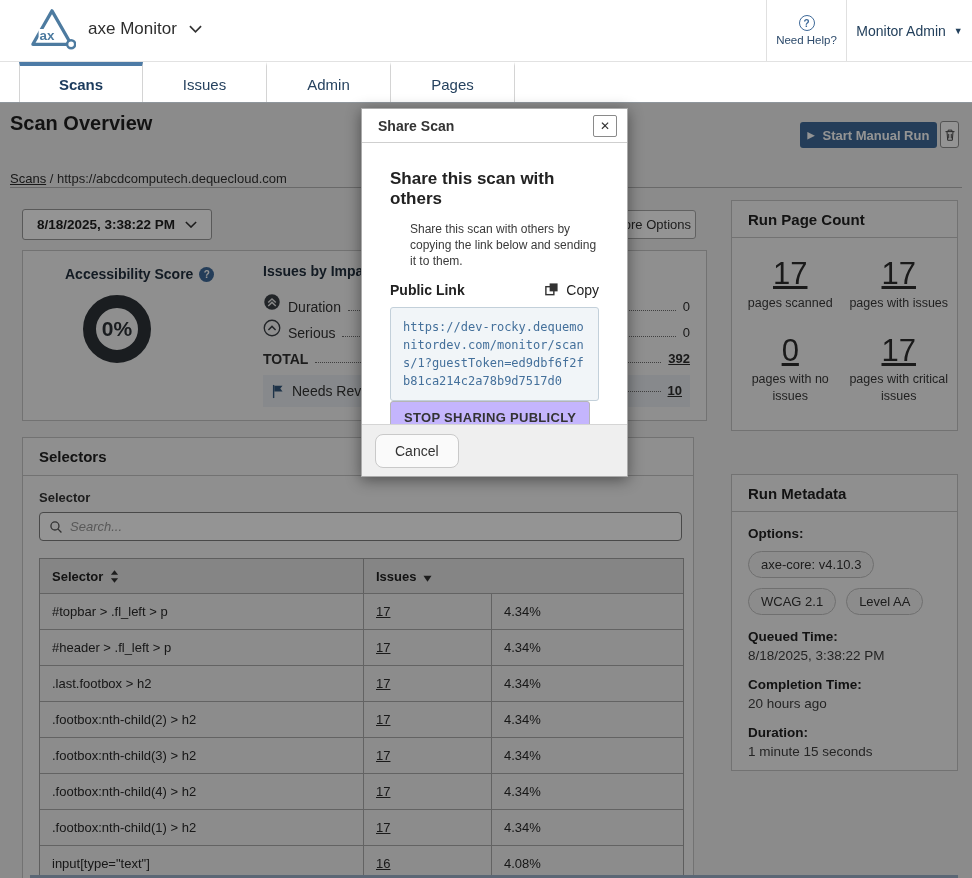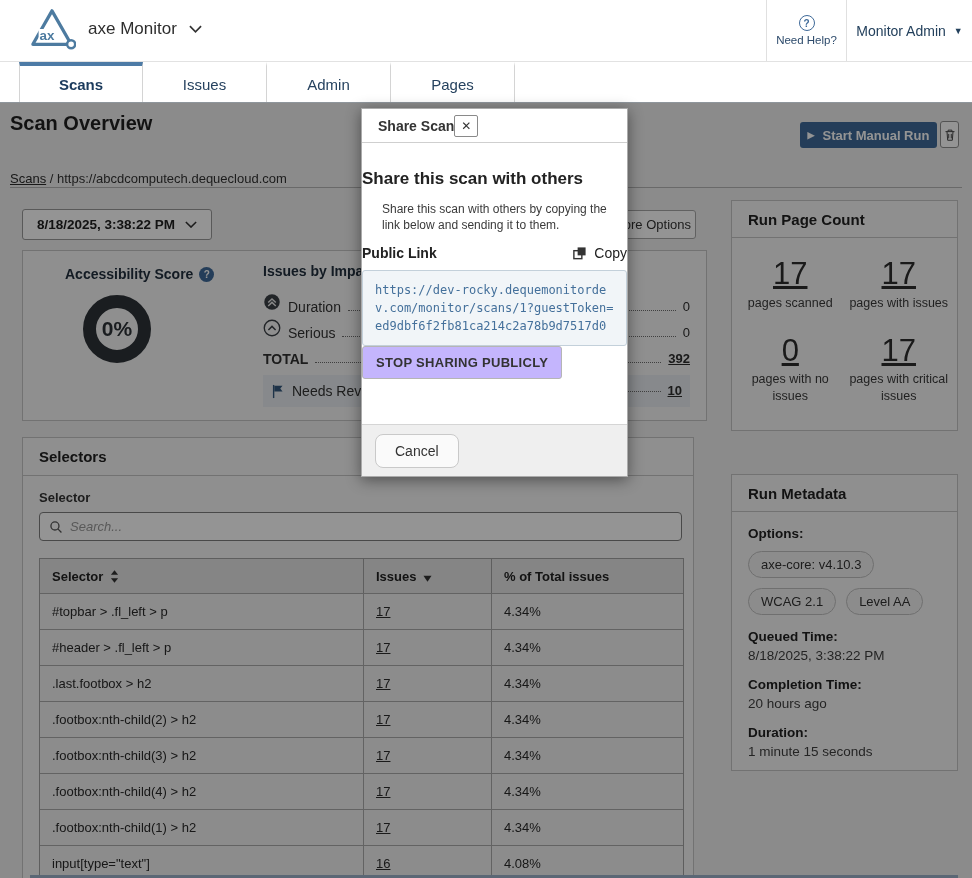--- a/index.html
+++ b/index.html
@@ -90,24 +90,24 @@
   .meta-label { font-size:13.5px; font-weight:700; color:#222; }
   .tags { display:flex; flex-wrap:wrap; gap:10px; margin-top:10px; }
   .tag { border:1px solid #c0c0c0; background:#f2f2f2; border-radius:15px; padding:5px 12px; font-size:13px; color:#333; }
   .meta-field { margin-top:14px; }
   .meta-value { font-size:13.5px; color:#3f3f3f; margin-top:4px; }
 
   .bottom-strip { position:absolute; bottom:0; left:30px; width:928px; height:3px; background:#9db2ca; }
 
   
   .modal { position:absolute; left:361px; top:108px; width:267px; height:369px; background:#fff; border:1px solid #ababab; box-shadow:0 3px 14px rgba(0,0,0,0.45); z-index:100; }
-  .modal-header { height:34px; border-bottom:1px solid #cfcfcf; display:flex; align-items:center; padding:0 10px 0 16px; }
+  .modal-header { height:34px; border-bottom:1px solid #cfcfcf; display:flex; align-items:center; justify-content:space-between; padding:0 10px 0 16px; }
   .modal-title { font-size:14px; font-weight:600; color:#333; }
   .modal-close { width:24px; height:22px; background:#fff; border:1px solid #8a8a8a; border-radius:2px; font-size:12px; color:#333; display:flex; align-items:center; justify-content:center; cursor:pointer; }
-  .modal-body { padding:0 0; }
+  .modal-body { padding:0 28px; }
   .modal-h2 { margin-top:26px; font-size:17px; font-weight:700; color:#222; }
   .modal-desc { margin-top:12px; font-size:12px; color:#3a3a3a; line-height:1.35;margin-left:20px; }
   .pl-row { margin-top:12px; display:flex; align-items:center; justify-content:space-between; }
   .pl-label { font-size:14px; font-weight:700; color:#222; }
   .copy-btn { display:flex; align-items:center; gap:7px; background:none; border:none; font-size:14px; color:#222; cursor:pointer; font-family:"Liberation Sans",sans-serif; }
   .link-box { margin-top:9px; border:1px solid #c3d0da; background:#f1f5f8; border-radius:3px; padding:10px 12px; font-family:"DejaVu Sans Mono", monospace; font-size:12px; line-height:1.5; color:#44709b; word-break:break-all; cursor:text; }
   .stop-btn { margin-top:0; padding:8px 13px; background:#c4b5fd; border:1px solid #b5b5b5; border-radius:3px; font-size:13px; font-weight:600; letter-spacing:0.3px; color:#333; cursor:pointer; font-family:"Liberation Sans",sans-serif; }
   .modal-footer { position:absolute; bottom:0; left:0; right:0; height:52px; background:#efefef; border-top:1px solid #d5d5d5; display:flex; align-items:center; padding:0 13px; }
   .cancel-btn { padding:8px 19px; background:#fafafa; border:1px solid #c9c9c9; border-radius:8px; font-size:14px; color:#333; cursor:pointer; font-family:"Liberation Sans",sans-serif; }
 </style>
@@ -259,23 +259,20 @@
                   <path d="M5 0 9 5H1z" fill="#333"></path>
                   <path d="M5 14 1 9h8z" fill="#333"></path>
                 </svg>
             </div>
             <div class="hcell c2">
               <span>Issues</span>
               <svg width="9" height="7" viewBox="0 0 10 7" style="margin-top:5px">
                   <path d="M5 7 .5 .5h9z" fill="#333"></path>
                 </svg>
             </div>
-            <div class="hcell c3">
-              <span>% of Total issues</span>
-            </div>
           </div>
           <div class="trow">
             <div class="tcell c1">#topbar &gt; .fl_left &gt; p</div>
             <div class="tcell c2">
                 <a class="cell-link">17</a>
               </div>
             <div class="tcell c3">4.34%</div>
           </div>
           <div class="trow">
             <div class="tcell c1">#header &gt; .fl_left &gt; p</div>

